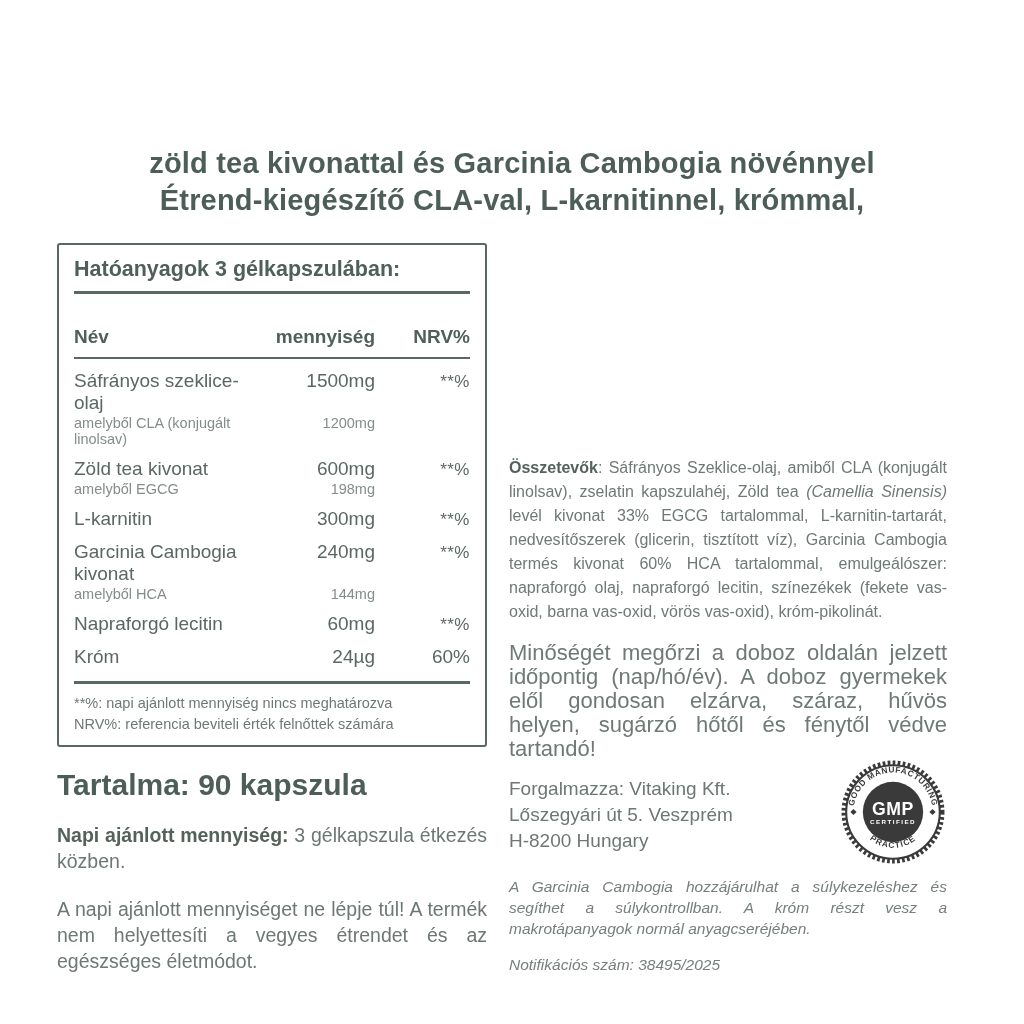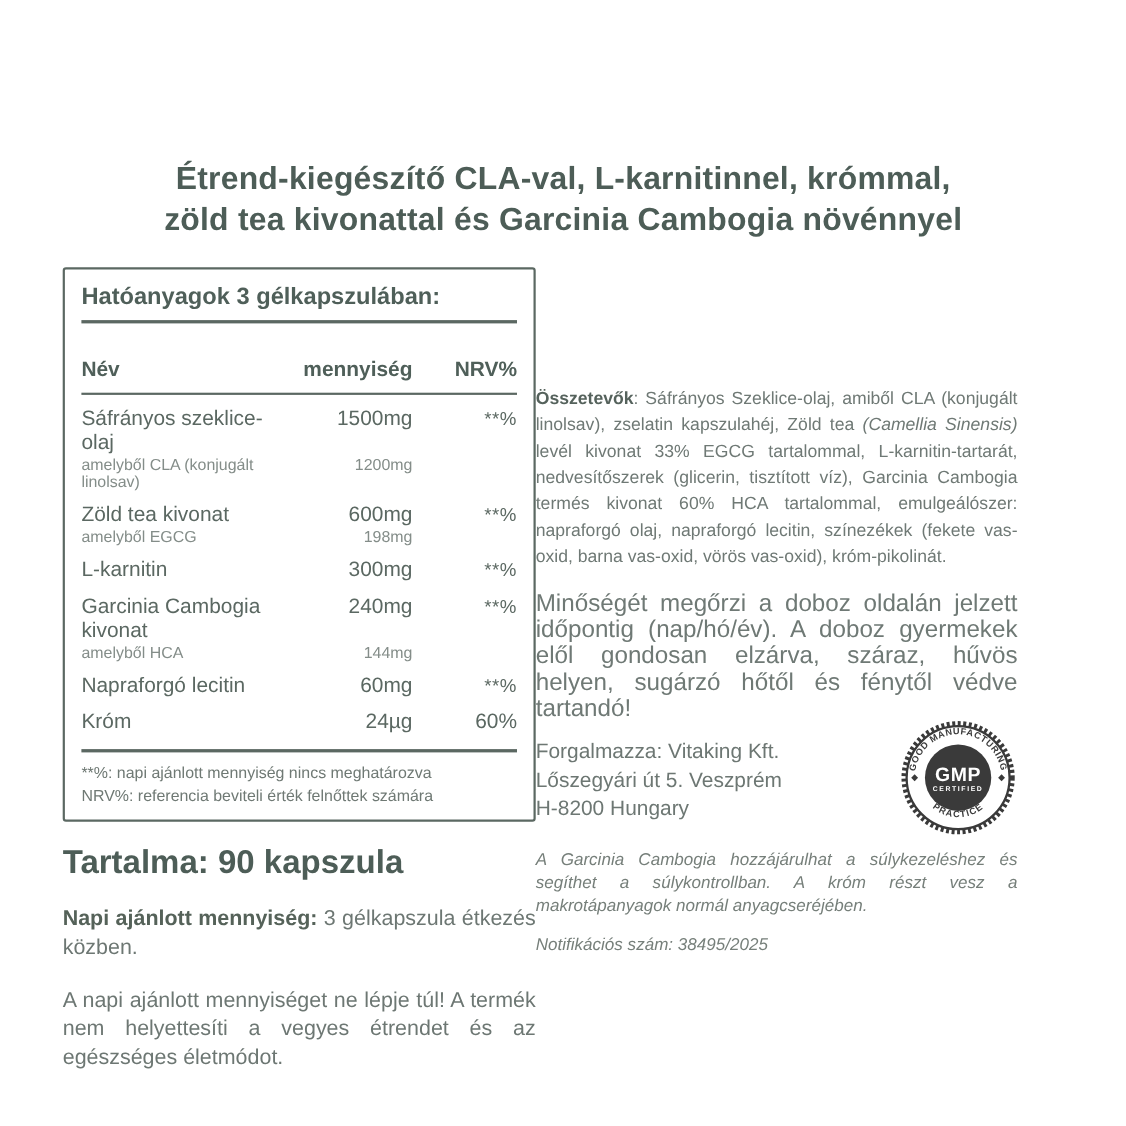--- a/index.html
+++ b/index.html
@@ -18,21 +18,21 @@
     text-align:center;
     font-size:29px;
     font-weight:bold;
     color:#4d5d57;
     line-height:37px;
     margin:0 0 24px 0;
     letter-spacing:0.2px;
   }
   .title span{display:block;}
   
-  .columns{display:flex;align-items:center;}
+  .columns{display:flex;gap:22px;align-items:flex-end;}
   .col-left{width:430px;flex:0 0 430px;}
   .col-right{width:438px;flex:0 0 438px;}
   
   .facts-box{
     border:2px solid #5b6862;
     border-radius:3px;
     padding:10px 15px 0 15px;
     box-sizing:border-box;
     color:#5b6862;
   }
@@ -94,22 +94,22 @@
   .notification{
     margin:17px 0 0 0;font-size:15.5px;color:#767f7a;font-style:italic;
   }
 </style>
 </head>
 <body>
 
 <div class="page">
 
   <h1 class="title">
+    <span>zöld tea kivonattal és Garcinia Cambogia növénnyel</span>
     <span>Étrend-kiegészítő CLA-val, L-karnitinnel, krómmal,</span>
-    <span>zöld tea kivonattal és Garcinia Cambogia növénnyel</span>
   </h1>
 
   <div class="columns">
 
     <div class="col-left">
 
       <div class="facts-box">
         <div class="facts-heading">Hatóanyagok 3 gélkapszulában:</div>
         <hr class="rule-thick">
         <div class="t-grid t-head">

